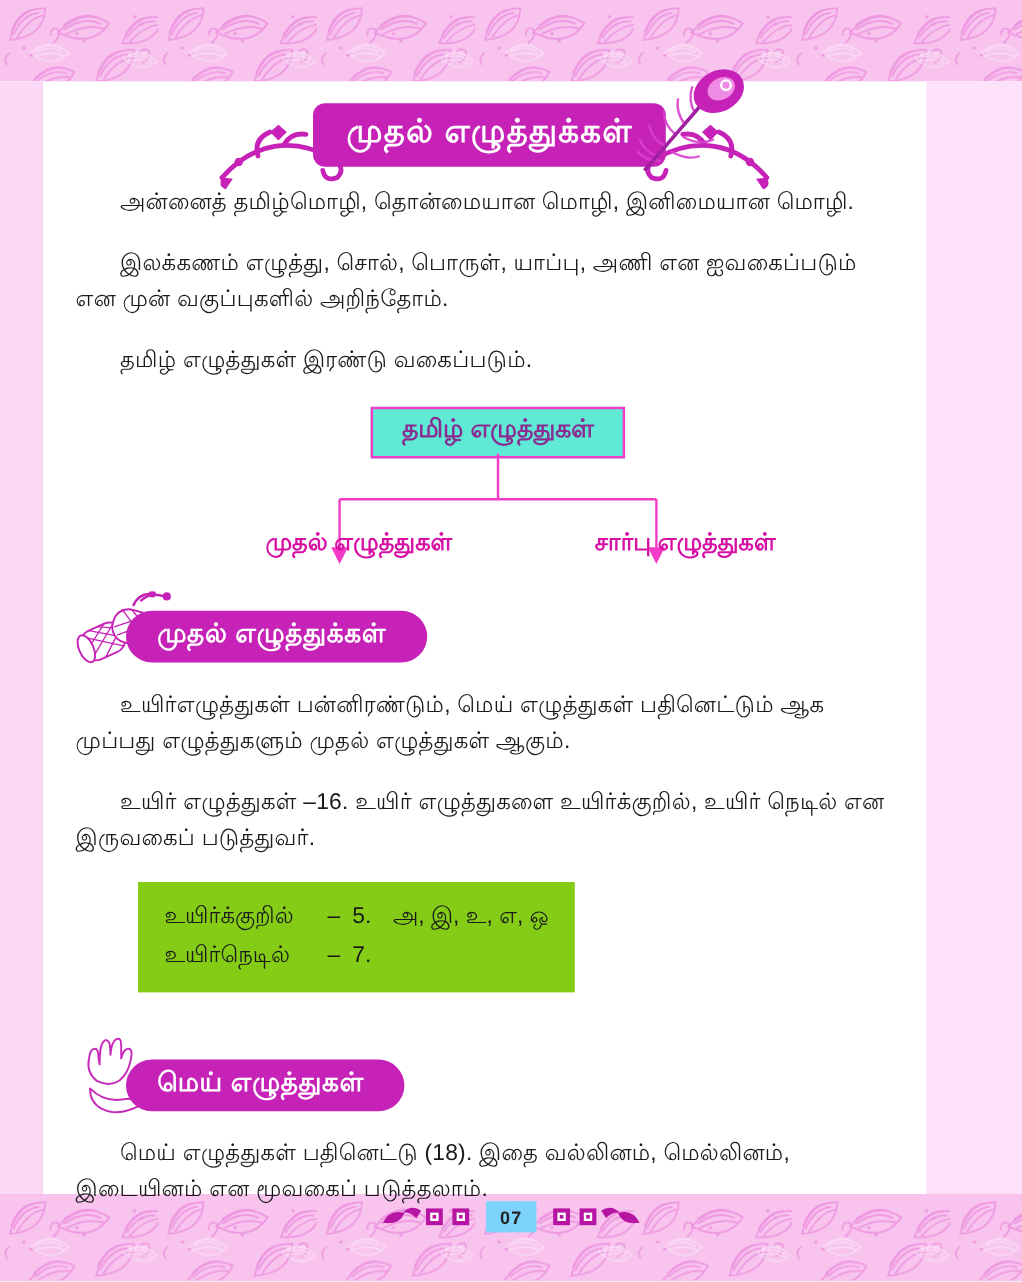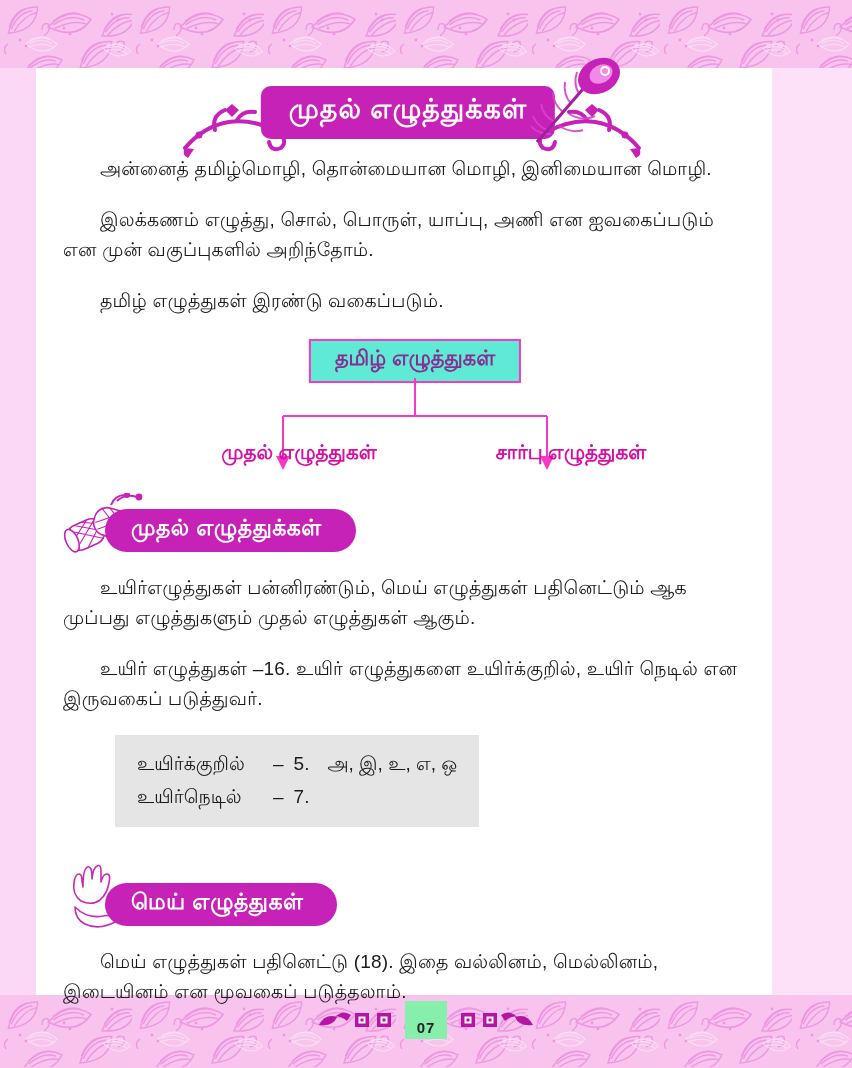--- a/index.html
+++ b/index.html
@@ -51,36 +51,36 @@
     position:absolute;left:42px;top:10px;
     background:#c722b7;color:#ffffff;font-size:22px;font-weight:bold;
     padding:6px 34px 9px 26px;border-radius:26px;white-space:nowrap;z-index:2;
     letter-spacing:.5px;
   }
   .sec-icon{position:absolute;z-index:1;}
   .sec-icon.drums{left:-2px;top:-6px;}
   .sec-icon.hands{left:0px;top:-12px;}
   
   .pinkbox{
-    background:#e5e5e5;margin-left:52px;padding:12px 22px 14px 22px;
+    background:#84cc16;margin-left:52px;padding:12px 22px 14px 22px;
     font-size:19px;line-height:33px;display:inline-block;
   }
   .pb-row{display:flex;white-space:nowrap;}
   .pb-label{display:inline-block;}
   .pb-dash{margin:0 10px;}
   .pb-num{margin-right:18px;}
   .box1 .pb-label{width:126px;}
   
   .footer-row{
     position:absolute;left:0;right:0;top:6px;
     display:flex;align-items:center;justify-content:center;gap:10px;
   }
   .page-num{
-    background:#86efac;color:#222222;font-size:15px;font-weight:bold;
-    padding:18px 12px 3px 12px;letter-spacing:1px;
+    background:#7dd3fc;color:#222222;font-size:15px;font-weight:bold;
+    padding:6px 12px 3px 12px;letter-spacing:1px;
   }
   .m0{margin-top:0;}
   .gap-lg{height:22px;}
   svg{display:block;}
 </style>
 </head>
 <body>
 
 <svg width="0" height="0" style="position:absolute" aria-hidden="true">
   <defs>

